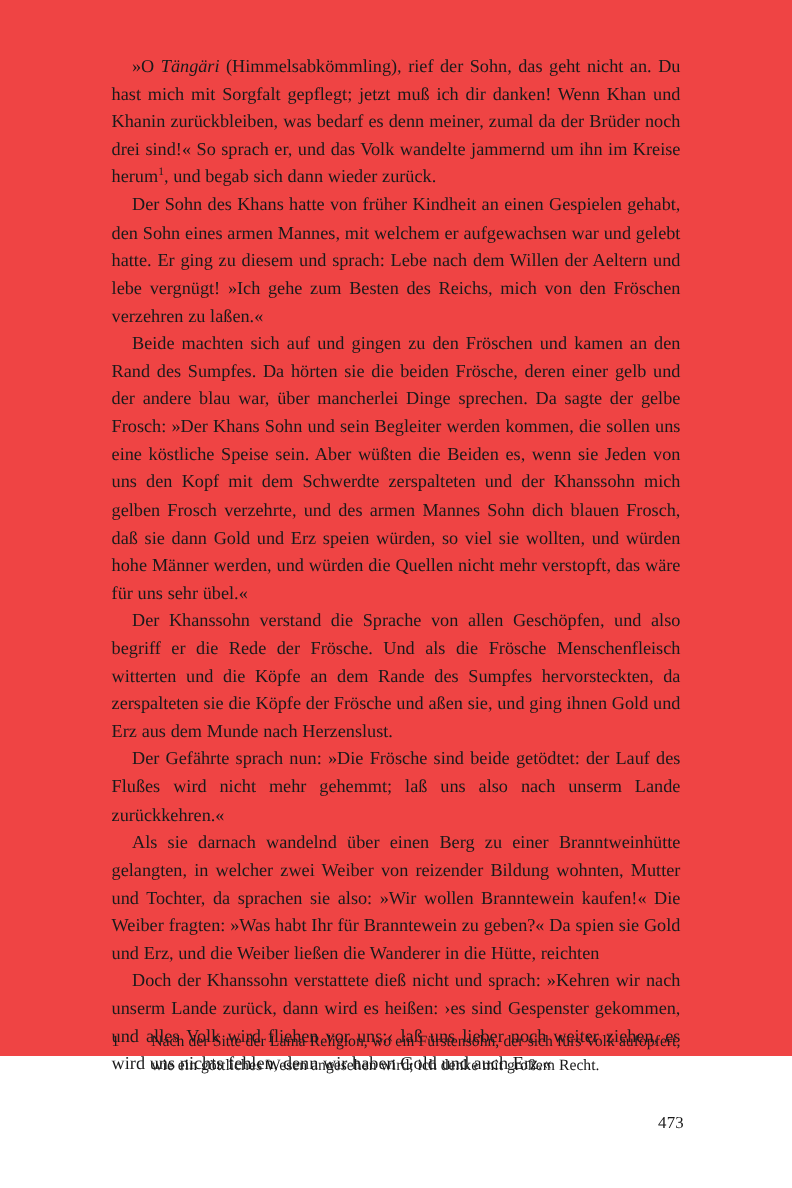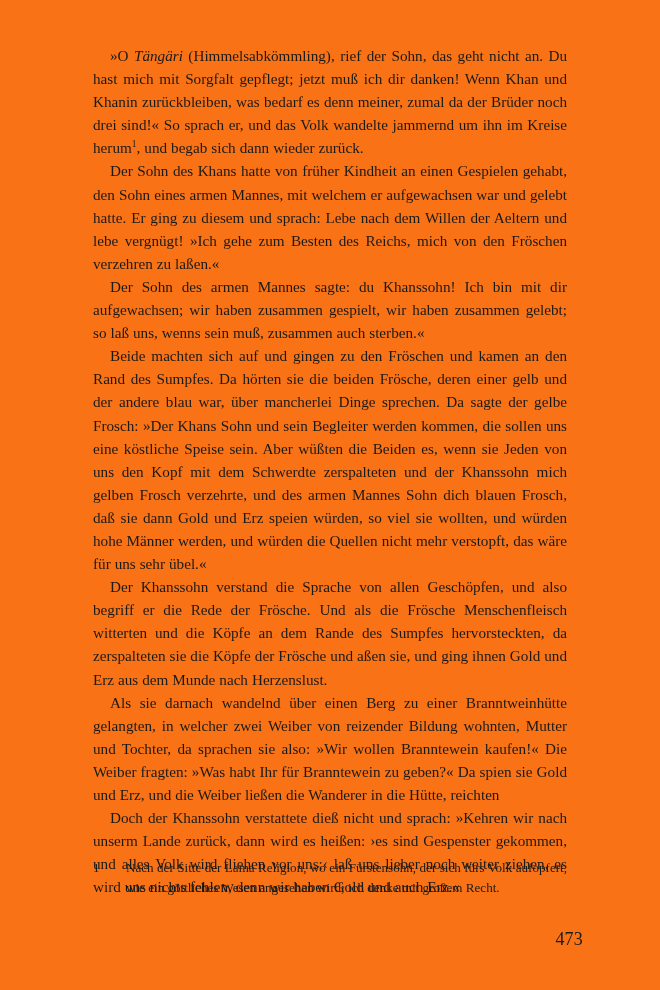--- a/index.html
+++ b/index.html
@@ -10,23 +10,23 @@
   body {
     width: 660px;
     height: 990px;
     font-family: "Liberation Serif", "DejaVu Serif", serif;
     color: #1a1a1a;
     overflow: hidden;
   }
   .page {
     position: relative;
     width: 660px;
-    height: 990px;
+    height: 880px;
     box-sizing: border-box;
-    background: #f97316;
+    background: #ef4444;
   }
   .text-block {
     position: absolute;
     left: 93px;
     top: 44px;
     width: 474px;
   }
   p.para {
     margin: 0;
     text-align: justify;
@@ -67,45 +67,45 @@
     text-align: left;
   }
   .fn-text {
     flex: 1 1 auto;
     text-align: justify;
     text-justify: inter-word;
     font-family: Liberation Serif, serif;
   }
   .folio {
     position: absolute;
-    left: 16px;
+    left: 3px;
     top: 929px;
     width: 567px;
     text-align: right;
-    font-size: 18px;
+    font-size: 14px;
     letter-spacing: 0.2px;
   }
 </style>
 </head>
 <body>
 
 <div class="page">
 
   <div class="text-block">
 
     <p class="para first">»O <em class="it">Tängäri</em> (Himmelsabkömmling), rief der Sohn, das geht nicht an. Du hast mich mit Sorgfalt gepflegt; jetzt muß ich dir danken! Wenn Khan und Khanin zurückbleiben, was bedarf es denn meiner, zumal da der Brüder noch drei sind!« So sprach er, und das Volk wandelte jammernd um ihn im Kreise herum<sup class="fn-ref">1</sup>, und begab sich dann wieder zurück.</p>
 
     <p class="para">Der Sohn des Khans hatte von früher Kindheit an einen Gespielen ge­habt, den Sohn eines armen Mannes, mit welchem er aufgewachsen war und gelebt hatte. Er ging zu diesem und sprach: Lebe nach dem Willen der Aeltern und lebe vergnügt! »Ich gehe zum Besten des Reichs, mich von den Fröschen verzehren zu laßen.«</p>
 
-    <p class="para">Der Sohn des armen Mannes sagte: du Khanssohn! Ich bin mit dir aufgewachsen; wir haben zusammen gespielt, wir haben zusammen gelebt; so laß uns, wenns sein muß, zusammen auch sterben.«</p>
 
     <p class="para">Beide machten sich auf und gingen zu den Fröschen und kamen an den Rand des Sumpfes. Da hörten sie die beiden Frösche, deren einer gelb und der andere blau war, über mancherlei Dinge sprechen. Da sagte der gelbe Frosch: »Der Khans Sohn und sein Begleiter werden kommen, die sollen uns eine köstliche Speise sein. Aber wüßten die Beiden es, wenn sie Jeden von uns den Kopf mit dem Schwerdte zerspalteten und der Khanssohn mich gelben Frosch verzehrte, und des armen Mannes Sohn dich blauen Frosch, daß sie dann Gold und Erz speien würden, so viel sie wollten, und würden hohe Männer werden, und würden die Quellen nicht mehr ver­stopft, das wäre für uns sehr übel.«</p>
 
     <p class="para">Der Khanssohn verstand die Sprache von allen Geschöpfen, und also begriff er die Rede der Frösche. Und als die Frösche Menschenfleisch witterten und die Köpfe an dem Rande des Sumpfes hervorsteckten, da zerspalteten sie die Köpfe der Frösche und aßen sie, und ging ihnen Gold und Erz aus dem Munde nach Herzenslust.</p>
 
+    <p class="para">Der Gefährte sprach nun: »Die Frösche sind beide getödtet: der Lauf des Flußes wird nicht mehr gehemmt; laß uns also nach unserm Lande zurückkehren.«</p>
 
     <p class="para">Als sie darnach wandelnd über einen Berg zu einer Branntweinhütte gelangten, in welcher zwei Weiber von reizender Bildung wohnten, Mutter und Tochter, da sprachen sie also: »Wir wollen Branntewein kaufen!« Die Weiber fragten: »Was habt Ihr für Branntewein zu geben?« Da spien sie Gold und Erz, und die Weiber ließen die Wanderer in die Hütte, reichten</p>
 
     <p class="para">Doch der Khanssohn verstattete dieß nicht und sprach: »Kehren wir nach unserm Lande zurück, dann wird es heißen: ›es sind Gespenster ge­kommen, und alles Volk wird fliehen vor uns;‹ laß uns lieber noch weiter ziehen, es wird uns nichts fehlen, denn wir haben Gold und auch Erz.«</p>
 
   </div>
 
   <div class="footnote-area">
     <div class="footnote">
       <span class="fn-num">1</span>

